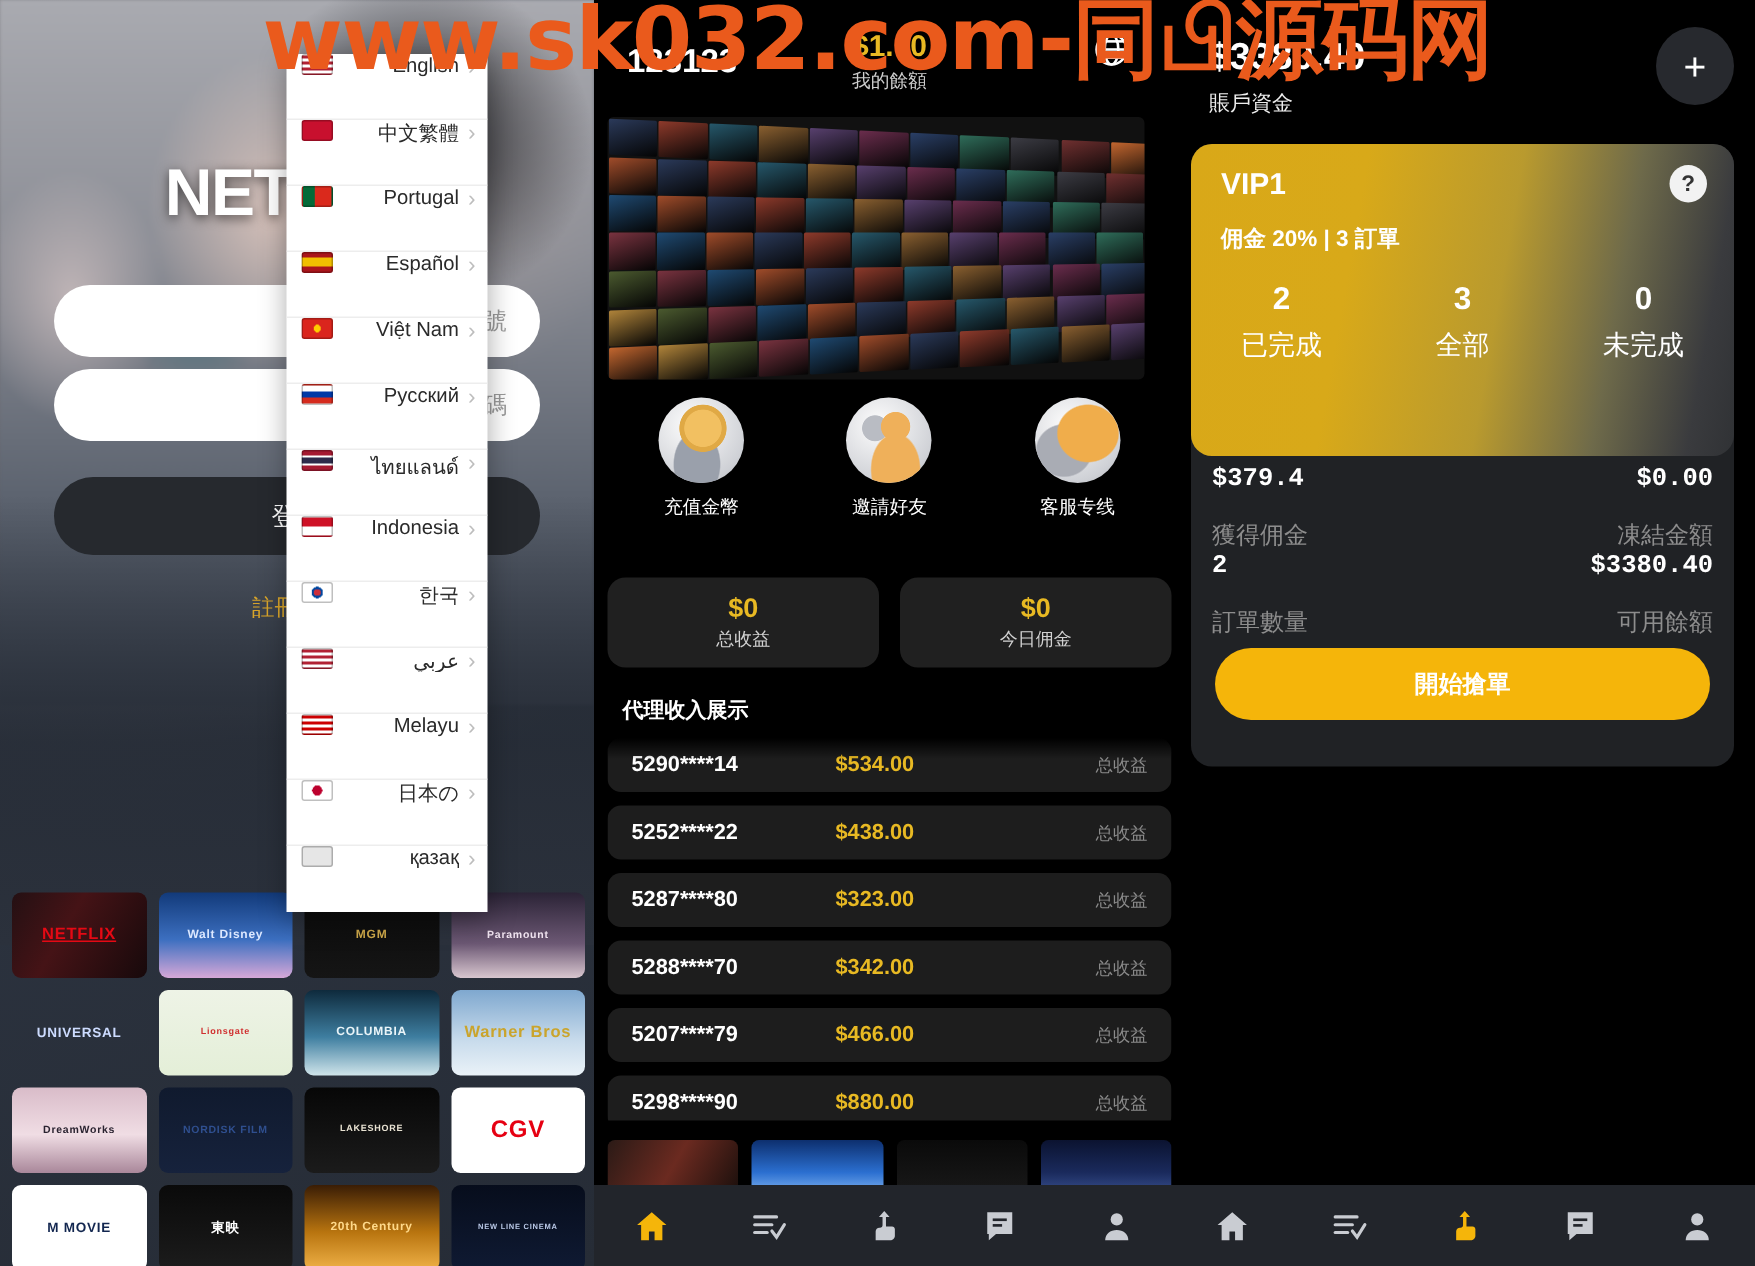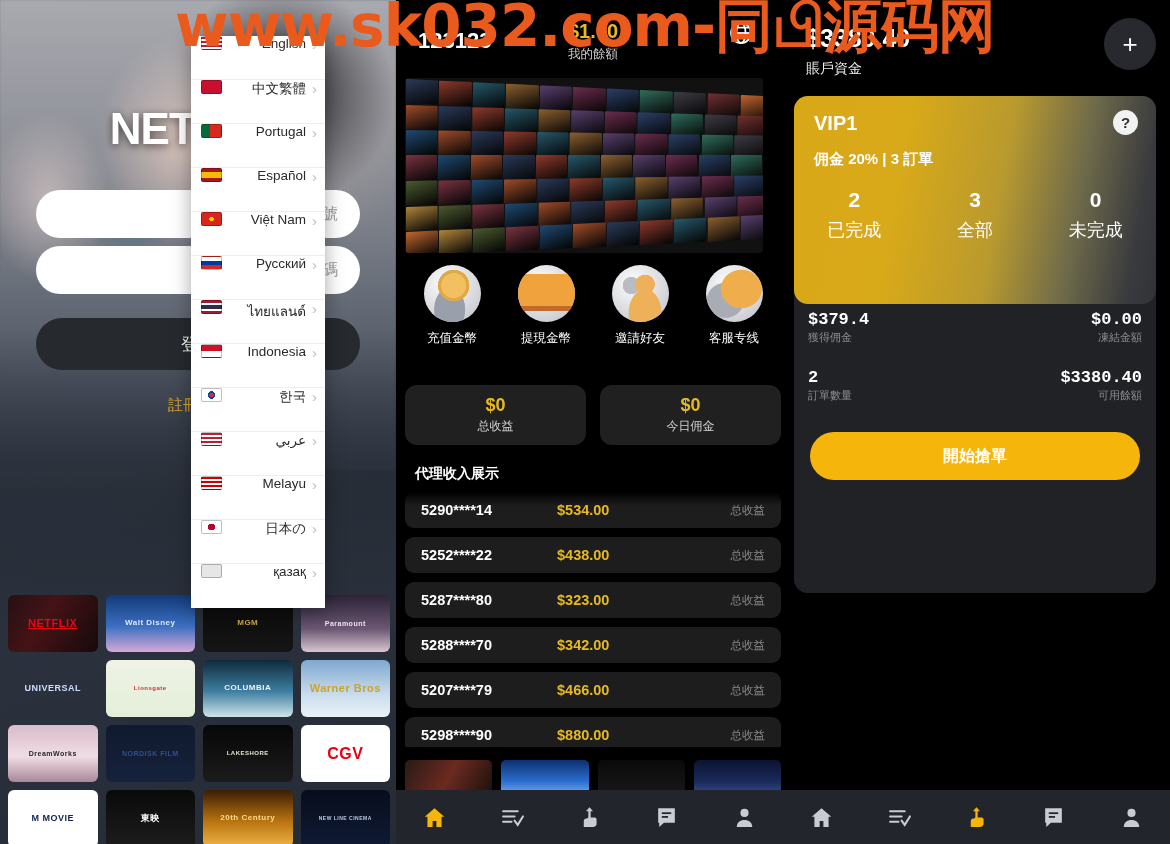--- a/index.html
+++ b/index.html
@@ -189,21 +189,21 @@
     position:absolute; left:16px; top:60px;
     color:#ededed; font-size:14px;
   }
   .plus-btn{
     position:absolute; right:14px; top:18px; width:52px; height:52px;
     border-radius:50%; background:#27292e;
     display:flex; align-items:center; justify-content:center;
     color:#fff; font-size:26px; font-weight:300;
   }
   .vip-panel{
-    position:absolute; left:794px; top:96px; width:362px; height:497px;
+    position:absolute; left:794px; top:96px; width:362px; height:415px;
     background:#202225; border-radius:14px;
     z-index:5;
   }
   .vip-card{
     position:absolute; left:0; top:0; width:362px; height:208px;
     border-radius:14px;
     background:linear-gradient(100deg,#d9a818 0%, #d8a919 30%, #b99a2e 56%, #6e6a4a 76%, #3a3b3e 92%, #303235 100%);
   }
   .vip-title{ position:absolute; left:20px; top:16px; color:#fff; font-size:20px; font-weight:bold; }
   .vip-q{
@@ -219,21 +219,21 @@
   }
   .vip-stat{ flex:1; text-align:center; }
   .vip-stat .n{ color:#fff; font-size:21px; font-weight:bold; }
   .vip-stat .l{ color:#fff; font-size:18px; margin-top:6px;font-family:Liberation Mono, monospace; }
 
   .kv-row{
     position:absolute; left:14px; width:334px; height:52px;
     display:flex; justify-content:space-between;
   }
   .kv-row .kv-left .v, .kv-row .kv-right .v{ color:#fff; font-size:17px; font-weight:bold;font-family:Liberation Mono, monospace; }
-  .kv-row .kv-left .l, .kv-row .kv-right .l{ color:#8d8d8d; font-size:11px; margin-top:1px; }
+  .kv-row .kv-left .l, .kv-row .kv-right .l{ color:#8d8d8d; font-size:16px; margin-top:18px; }
   .kv-right{ text-align:right; }
   #kv1{ top:214px; }
   #kv2{ top:272px; }
   .start-btn{
     position:absolute; left:16px; top:336px; width:330px; height:48px;
     background:#f5b50a; border-radius:24px;
     display:flex; align-items:center; justify-content:center;
     color:#fff; font-size:16px; font-weight:bold;
   }
 
@@ -515,26 +515,20 @@
 
     <div class="quick-actions" id="quick-actions">
         <div class="qa">
           <div class="qa-circle">
             <div style="position: absolute; inset: 0px; filter: blur(0.4px); background: radial-gradient(circle at 52% 36%, rgb(242, 192, 97) 0px, rgb(242, 192, 97) 26%, rgb(224, 169, 69) 27%, rgb(224, 169, 69) 33%, rgba(0, 0, 0, 0) 34%), radial-gradient(at 45% 78%, rgb(154, 160, 171) 0px, rgb(154, 160, 171) 34%, rgba(0, 0, 0, 0) 36%);"></div>
           </div>
           <div class="qa-label">充值金幣</div>
         </div>
         <div class="qa">
           <div class="qa-circle">
-            <div style="position: absolute; inset: 0px; filter: blur(0.4px); background: linear-gradient(rgba(0, 0, 0, 0) 0px, rgba(0, 0, 0, 0) 16%, rgb(240, 163, 60) 16%, rgb(240, 163, 60) 72%, rgb(192, 106, 43) 72%, rgb(192, 106, 43) 80%, rgba(0, 0, 0, 0) 80%);"></div>
-          </div>
-          <div class="qa-label">提現金幣</div>
-        </div>
-        <div class="qa">
-          <div class="qa-circle">
             <div style="position: absolute; inset: 0px; filter: blur(0.4px); background: radial-gradient(circle at 58% 34%, rgb(239, 176, 90) 0px, rgb(239, 176, 90) 19%, rgba(0, 0, 0, 0) 20%), radial-gradient(at 58% 84%, rgb(239, 176, 90) 0px, rgb(239, 176, 90) 34%, rgba(0, 0, 0, 0) 36%), radial-gradient(circle at 34% 36%, rgb(185, 188, 195) 0px, rgb(185, 188, 195) 16%, rgba(0, 0, 0, 0) 17%);"></div>
           </div>
           <div class="qa-label">邀請好友</div>
         </div>
         <div class="qa">
           <div class="qa-circle">
             <div style="position: absolute; inset: 0px; filter: blur(0.4px); background: radial-gradient(at 62% 42%, rgb(240, 173, 75) 0px, rgb(240, 173, 75) 40%, rgba(0, 0, 0, 0) 42%), radial-gradient(at 34% 62%, rgb(169, 172, 180) 0px, rgb(169, 172, 180) 34%, rgba(0, 0, 0, 0) 36%);"></div>
           </div>
           <div class="qa-label">客服专线</div>
         </div>

